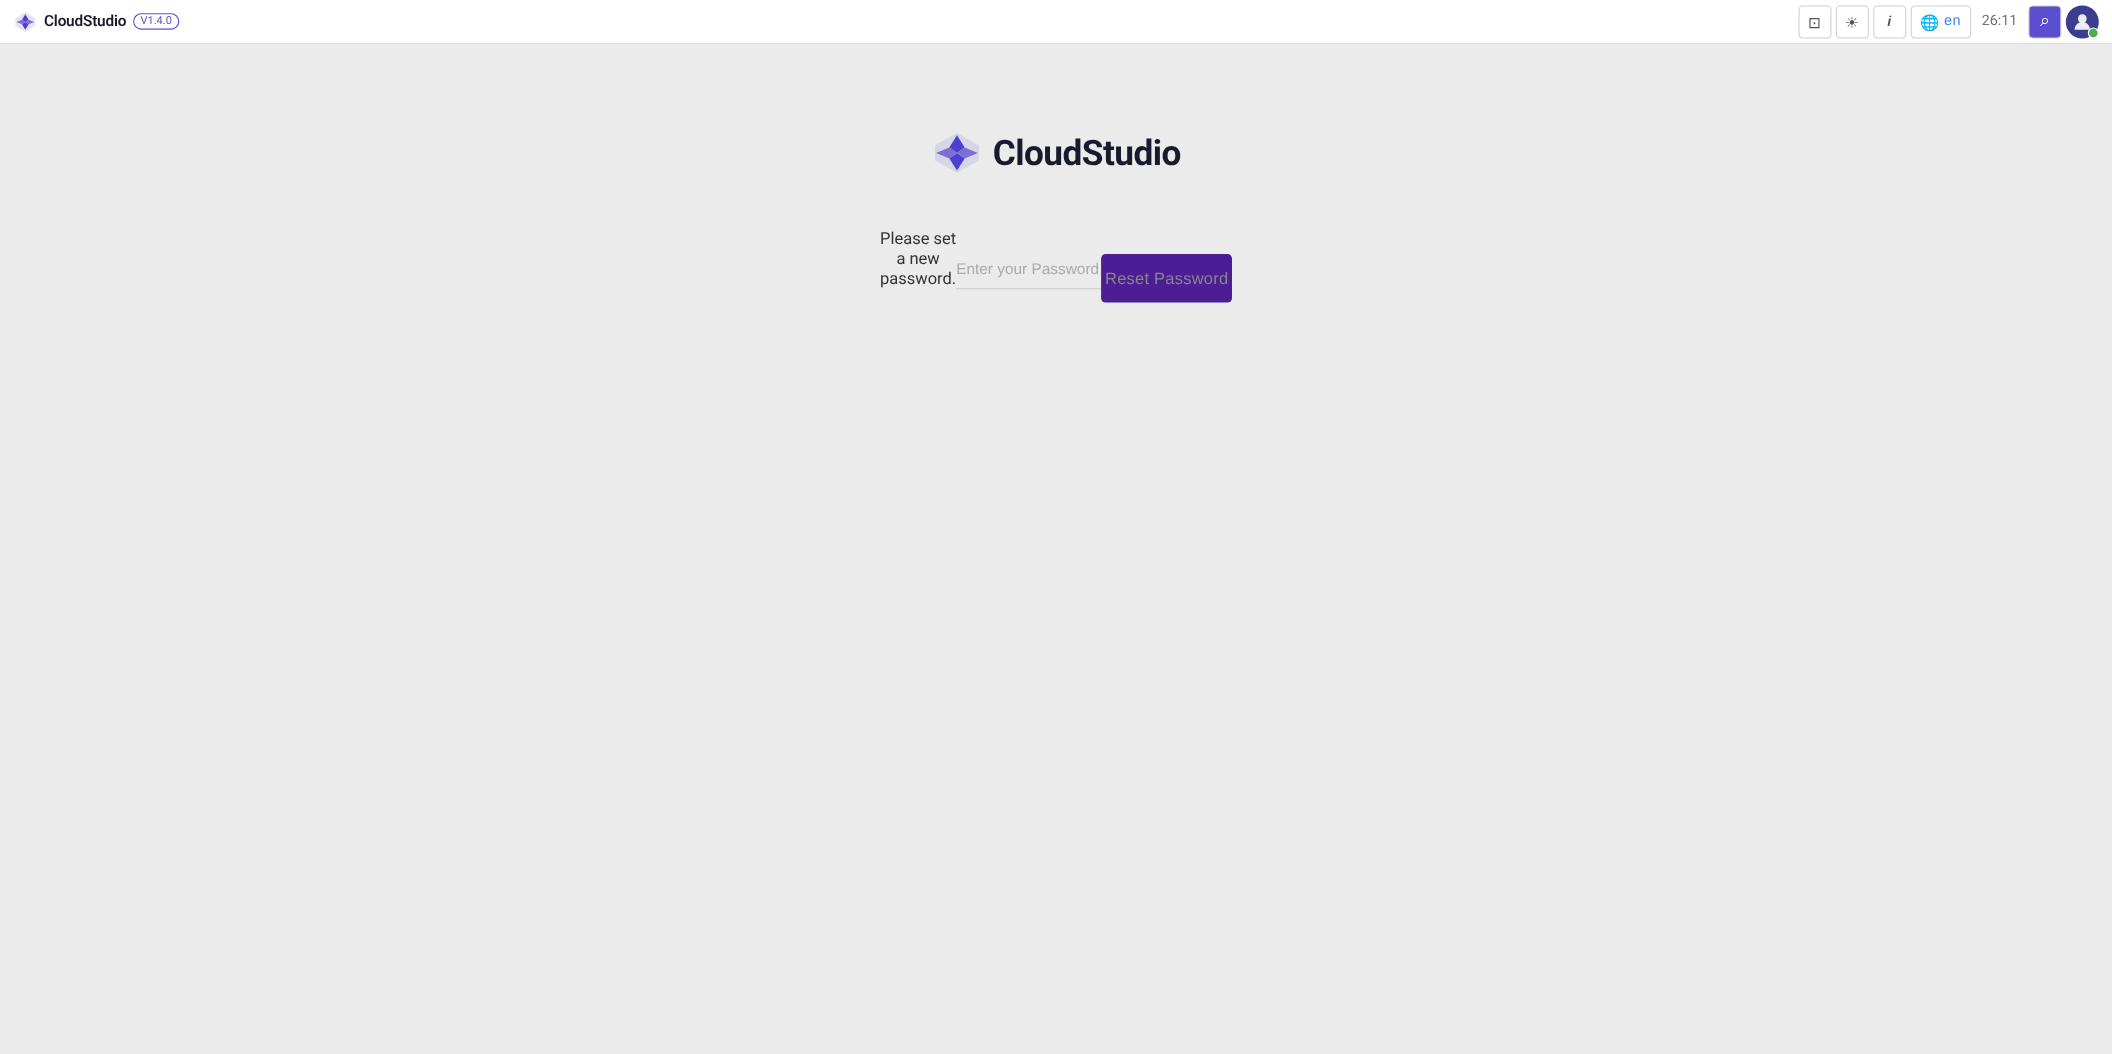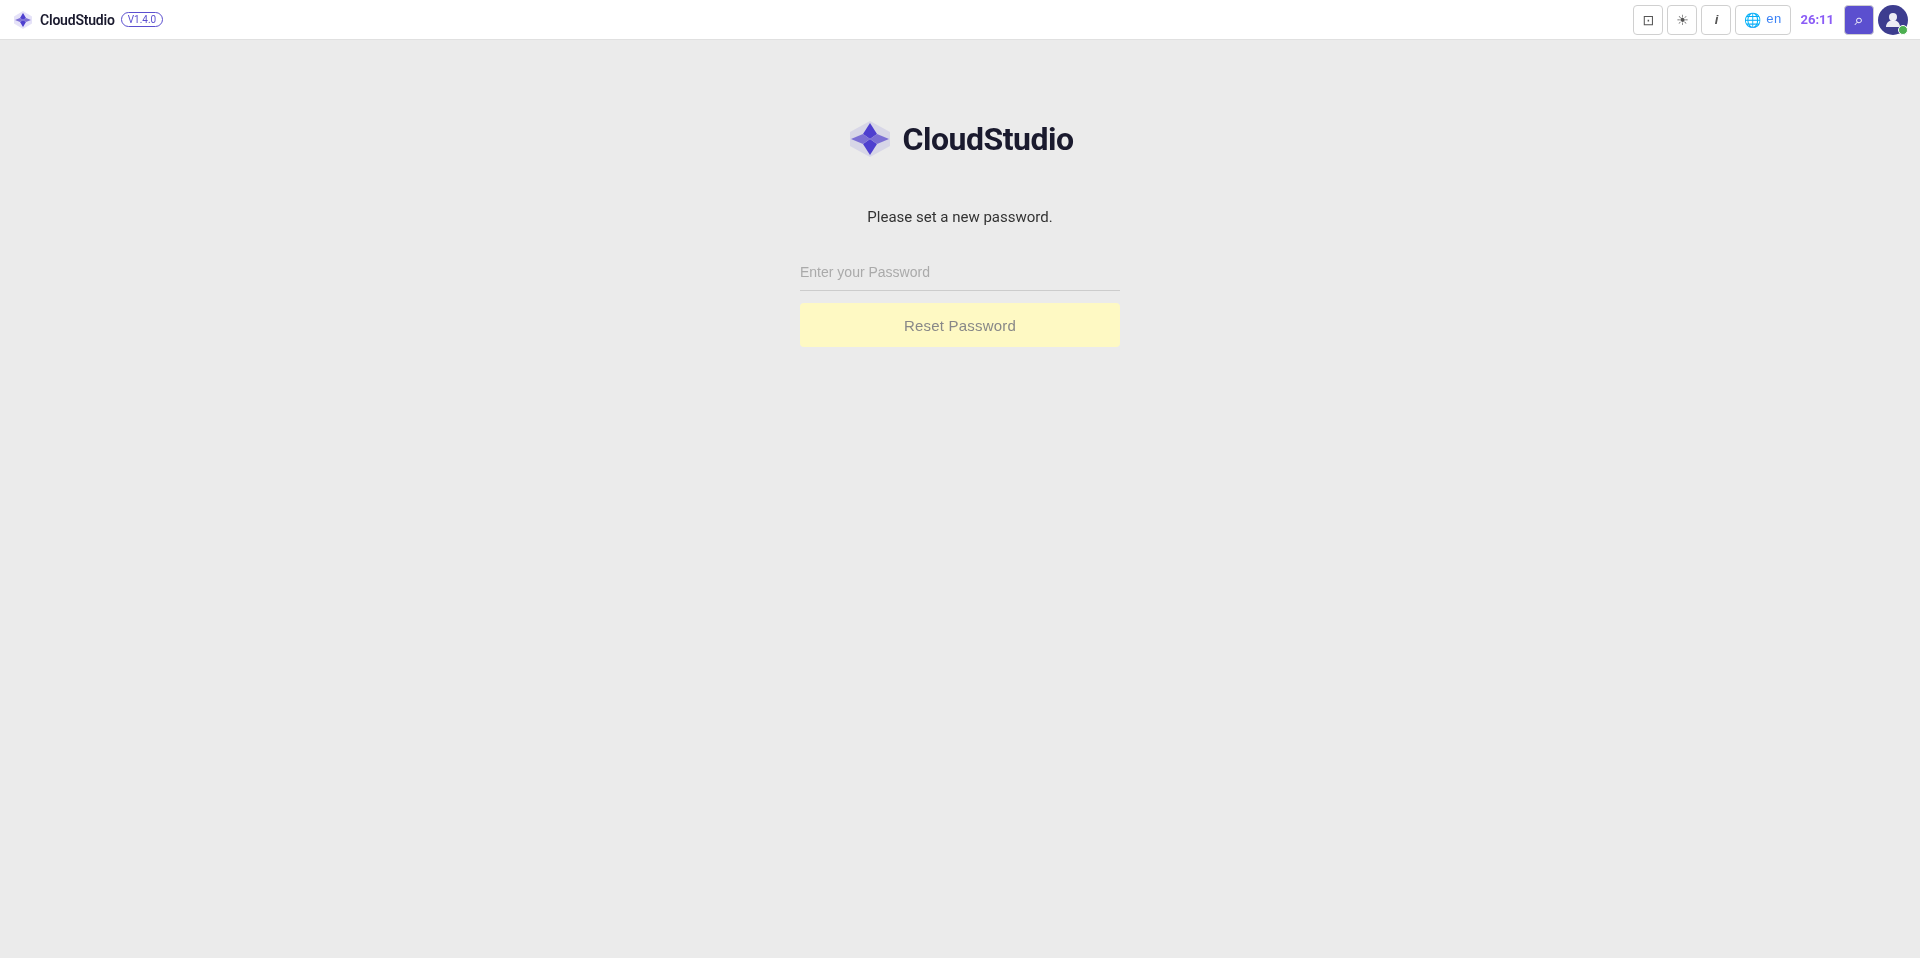--- a/index.html
+++ b/index.html
@@ -76,23 +76,23 @@
       border: 1px solid #d0d0d0;
       border-radius: 4px;
       background: #fff;
       cursor: pointer;
       color: #555;
       font-size: 14px;
     }
 
     .time-display {
       font-size: 13px;
-      color: #8b5cf6;
+      color: #737373;
       padding: 0 6px;
-      font-weight: 700;
+      font-weight: 400;
     }
 
     .avatar-btn {
       width: 30px;
       height: 30px;
       border-radius: 50%;
       background: #3d3d8f;
       display: flex;
       align-items: center;
       justify-content: center;
@@ -155,54 +155,54 @@
 
     .brand-logo-text {
       font-size: 32px;
       font-weight: 700;
       color: #1a1a2e;
       letter-spacing: -0.5px;
     }
 
     .form-container {
       display: flex;
-      flex-direction: column;
+      flex-direction: row;
       align-items: center;
       width: 320px;
       gap: 0;
     }
 
     .page-instruction {
       font-size: 15px;
       color: #333;
       margin-bottom: 28px;
       text-align: center;
     }
 
     .input-field {
       width: 320px;
       padding: 10px 0;
       border: none;
       border-bottom: 1px solid #ccc;
       background: transparent;
-      font-size: 14px;
+      font-size: 10px;
       color: #333;
       outline: none;
       margin-bottom: 4px;
     }
 
     .input-field::placeholder {
       color: #aaa;
       font-size: 14px;
     }
 
     .reset-btn {
       width: 320px;
       height: 44px;
-      background: #fef9c3;
+      background: #4c1d95;
       border: none;
       border-radius: 4px;
       font-size: 15px;
       color: #888;
       cursor: pointer;
       margin-top: 8px;
       font-weight: 500;
       letter-spacing: 0.2px;
     }
   </style>

